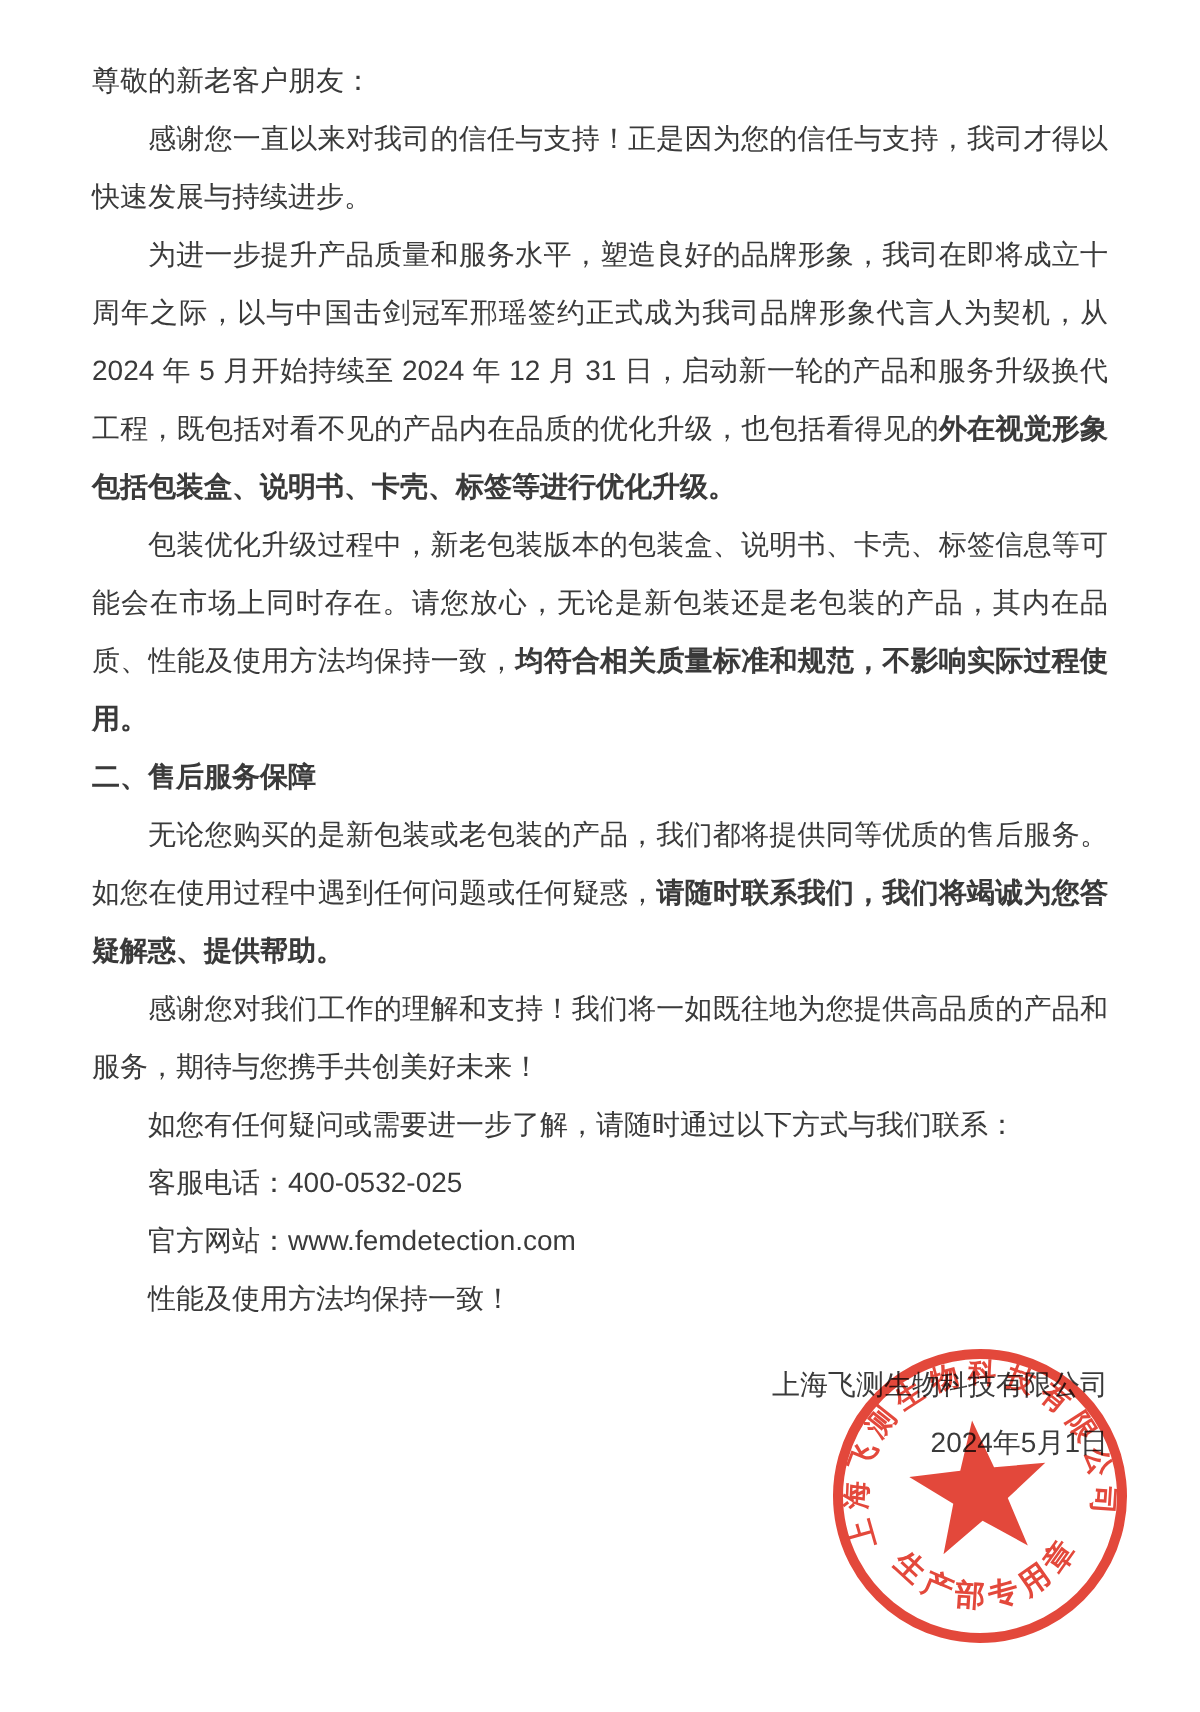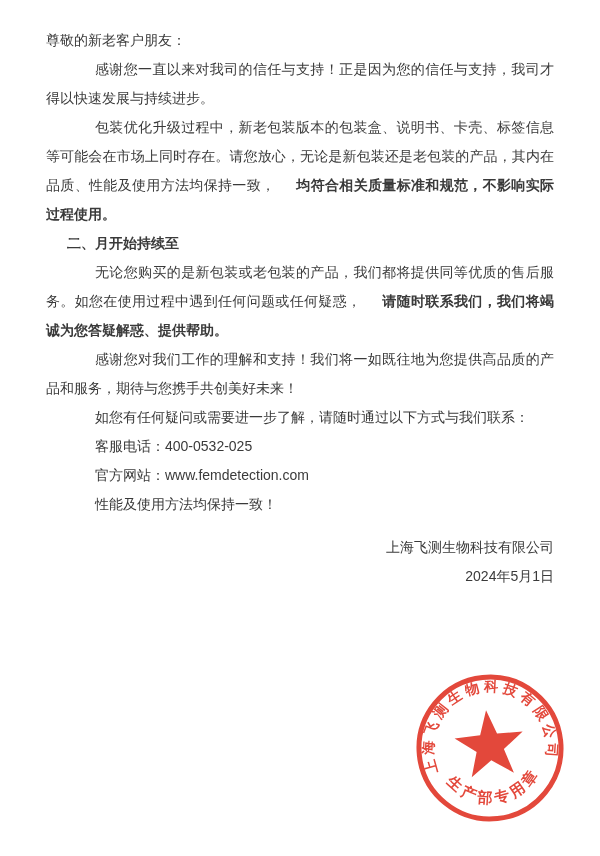--- a/index.html
+++ b/index.html
@@ -12,21 +12,21 @@
     font-family:"Liberation Sans","DejaVu Sans",sans-serif;
     font-size:14px;
     line-height:29px;
     color:#3a3a3a;
     overflow:hidden;
   }
   .salutation{margin:0;text-align:left;}
   .para{margin:0;text-align:justify;}
   .para.indent{text-indent:2em;}
   .para.heading{font-weight:bold;}
-  .seg{font-weight:normal;margin-left:21px;}
+  .seg{font-weight:normal;}
   .seg.bold{font-weight:bold;}
   .signature{
     margin-top:14px;
     text-align:right;
     position:relative;
     z-index:1;
   }
   .signature div{line-height:29px;}
   .seal{
     position:absolute;
@@ -49,22 +49,23 @@
 </style>
 </head>
 <body>
 
 <div class="page">
 
   <p class="salutation">尊敬的新老客户朋友：</p>
 
   <div>
       <p class="para body indent"><span class="seg">感谢您一直以来对我司的信任与支持！正是因为您的信任与支持，我司才得以快速发展与持续进步。</span></p>
+      <p class="para body indent"><span class="seg">为进一步提升产品质量和服务水平，塑造良好的品牌形象，我司在即将成立十周年之际，以与中国击剑冠军邢瑶签约正式成为我司品牌形象代言人为契机，从 2024 年 5 月开始持续至 2024 年 12 月 31 日，启动新一轮的产品和服务升级换代工程，既包括对看不见的产品内在品质的优化升级，也包括看得见的</span><span class="seg bold">外在视觉形象包括包装盒、说明书、卡壳、标签等进行优化升级。</span></p>
       <p class="para body indent"><span class="seg">包装优化升级过程中，新老包装版本的包装盒、说明书、卡壳、标签信息等可能会在市场上同时存在。请您放心，无论是新包装还是老包装的产品，其内在品质、性能及使用方法均保持一致，</span><span class="seg bold">均符合相关质量标准和规范，不影响实际过程使用。</span></p>
-      <p class="para heading"><span class="seg bold">二、月开始持续至</span></p>
+      <p class="para heading"><span class="seg bold">二、售后服务保障</span></p>
       <p class="para body indent"><span class="seg">无论您购买的是新包装或老包装的产品，我们都将提供同等优质的售后服务。如您在使用过程中遇到任何问题或任何疑惑，</span><span class="seg bold">请随时联系我们，我们将竭诚为您答疑解惑、提供帮助。</span></p>
       <p class="para body indent"><span class="seg">感谢您对我们工作的理解和支持！我们将一如既往地为您提供高品质的产品和服务，期待与您携手共创美好未来！</span></p>
       <p class="para body indent"><span class="seg">如您有任何疑问或需要进一步了解，请随时通过以下方式与我们联系：</span></p>
       <p class="para body indent"><span class="seg">客服电话：400-0532-025</span></p>
       <p class="para body indent"><span class="seg">官方网站：www.femdetection.com</span></p>
       <p class="para body indent"><span class="seg">性能及使用方法均保持一致！</span></p>
     </div>
 
   <div class="signature">
     <div>上海飞测生物科技有限公司</div>

